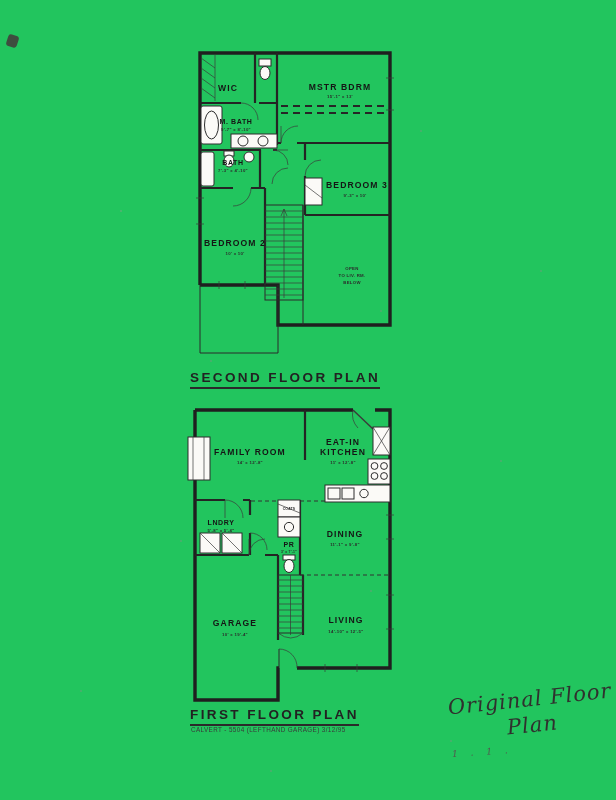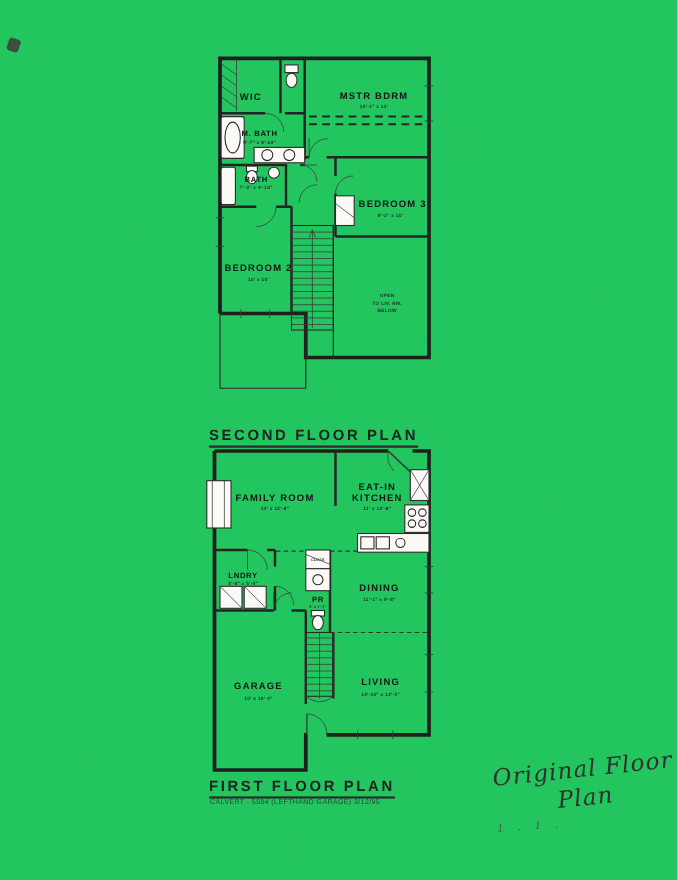--- a/index.html
+++ b/index.html
@@ -153,21 +153,21 @@
     <text class="dims" x="170" y="149" text-anchor="middle">9'-3" x 10'</text>
     <text class="room" x="50" y="198" text-anchor="middle">BEDROOM 2</text>
     <text class="dims" x="50" y="207" text-anchor="middle">10' x 10'</text>
     <g>
       <text class="dims" x="167" y="222" text-anchor="middle">OPEN</text>
       <text class="dims" x="167" y="229" text-anchor="middle">TO LIV. RM.</text>
       <text class="dims" x="167" y="236" text-anchor="middle">BELOW</text>
     </g>
   </svg>
 
-  <div class="plan-title" style="left:190px;top:388px;">SECOND FLOOR PLAN</div>
+  <div class="plan-title" style="left:190px;top:370px;">SECOND FLOOR PLAN</div>
 
   <svg style="left:185px;top:403px;" width="220" height="305" viewBox="0 0 220 305">
 
     <path class="w-ext" d="M10,7 L168,7 M190,7 L205,7 L205,265 L112,265 M94,265 L93,265 L93,297 L10,297 L10,7"></path>
 
     <g class="w-hair">
       <line x1="168" y1="7" x2="188" y2="26" style="stroke-width:1.4"></line>
       <path d="M168,7 A20,20 0 0 0 173,25"></path>
     </g>
 

